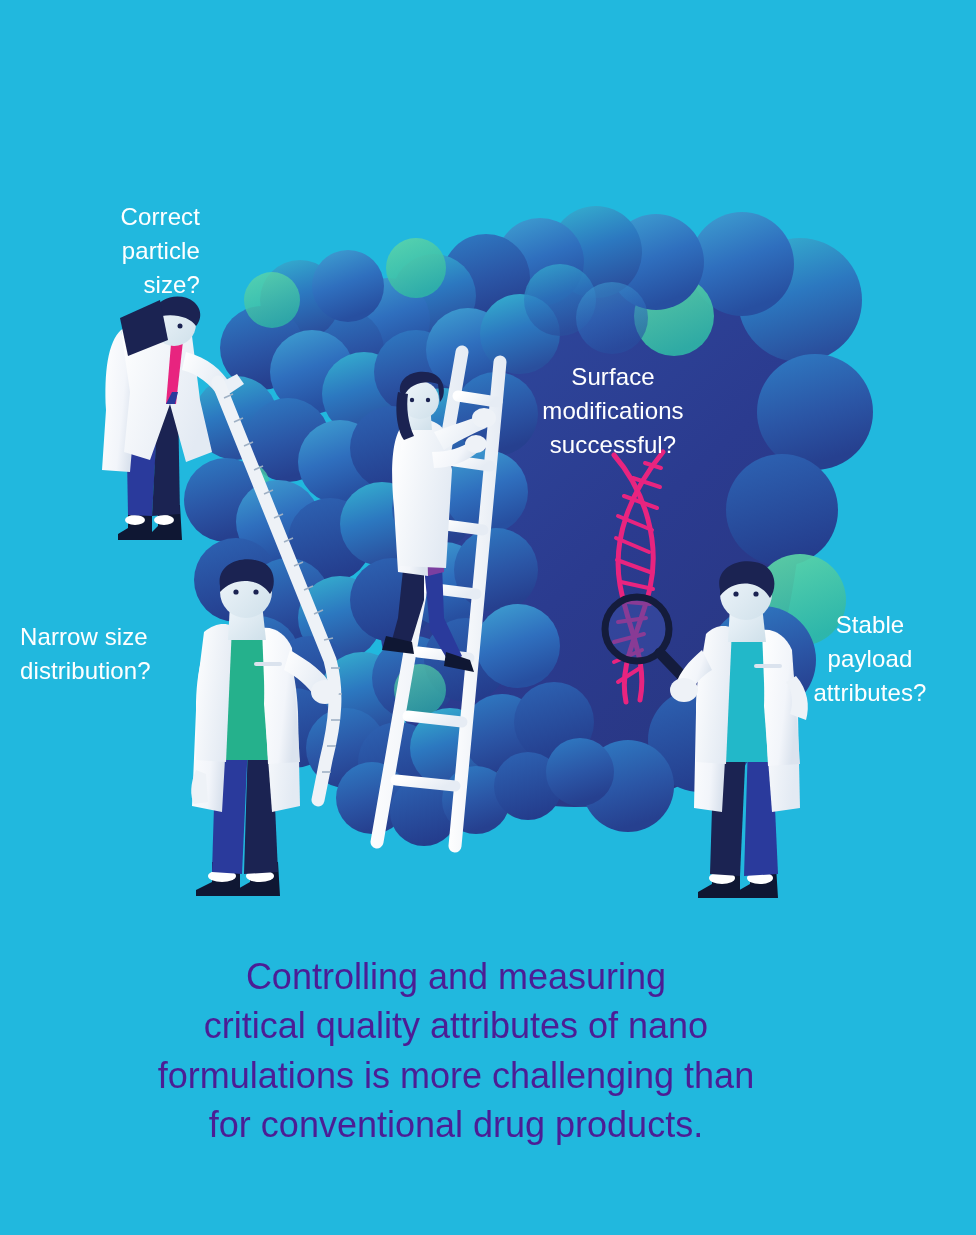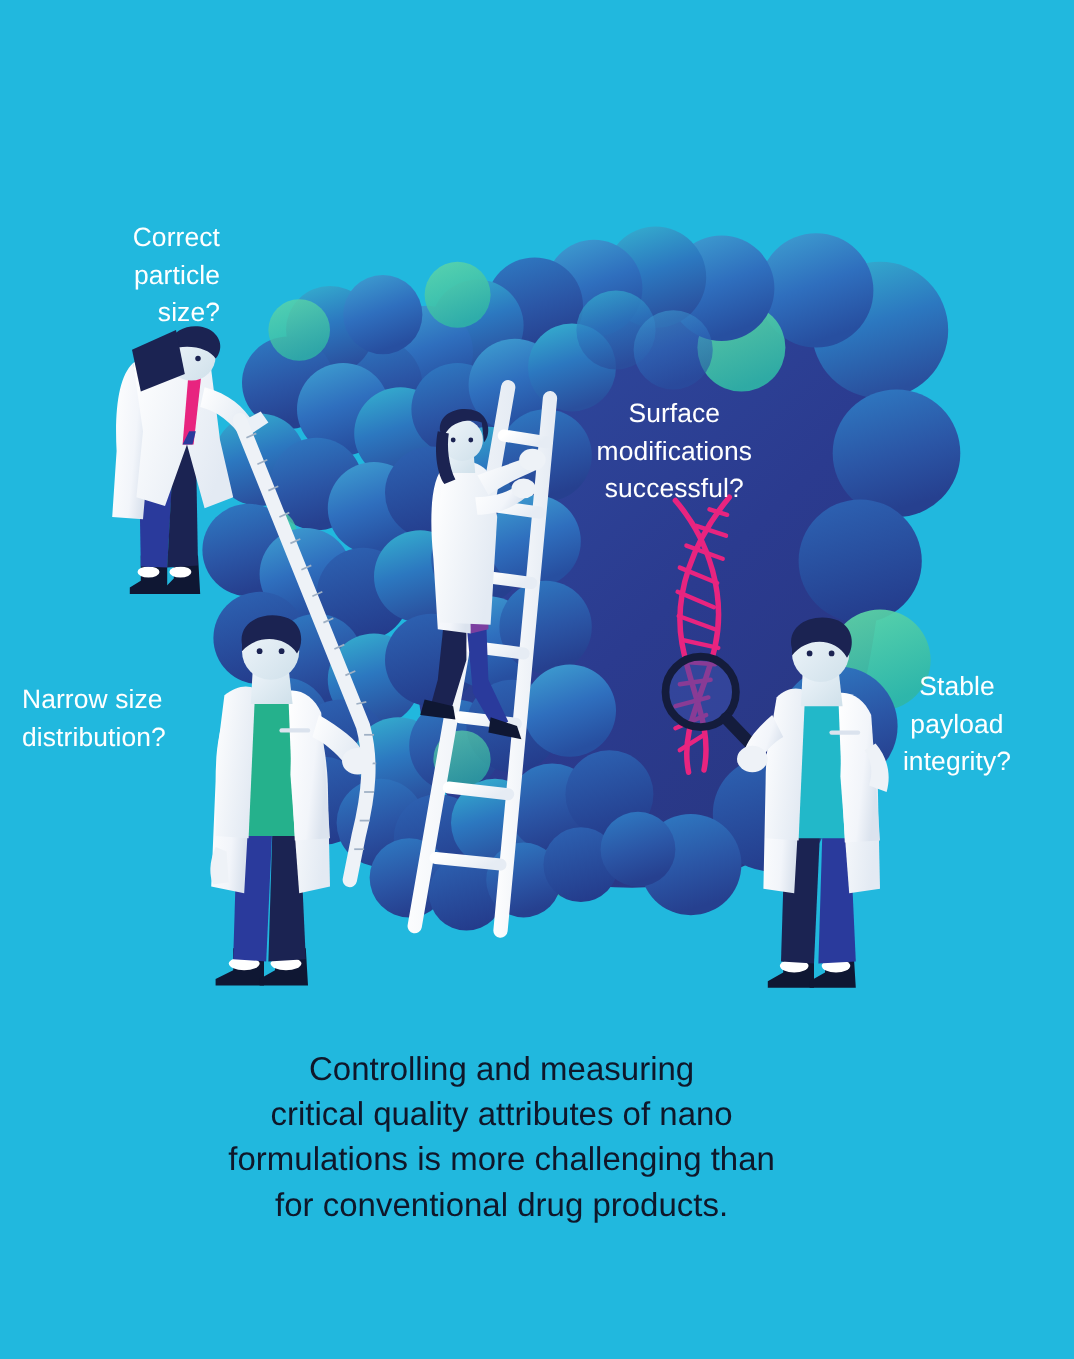--- a/index.html
+++ b/index.html
@@ -27,22 +27,22 @@
   #label-surface-mod{left:513px;top:335px;width:200px;text-align:center;margin-top:25px;}
   #label-narrow-dist{left:20px;top:620px;width:180px;text-align:left;}
   #label-payload{left:795px;top:608px;width:150px;text-align:center;}
 
   #caption{
     position:absolute;
     left:50%;transform:translateX(-50%);
     top:952px;
     width:900px;
     text-align:center;
-    color:#0f172a;
-    font-size:30px;
+    color:#4c1d95;
+    font-size:36px;
     line-height:1.37;
     font-weight:400;
     white-space:pre-line;
     font-family:"Liberation Sans", sans-serif;
   }
 </style>
 </head>
 <body style="background: rgb(33, 184, 222);">
 
 <div id="stage">
@@ -339,20 +339,20 @@
 
   <div class="label" id="label-surface-mod">Surface
 modifications
 successful?</div>
 
   <div class="label" id="label-narrow-dist">Narrow size
 distribution?</div>
 
   <div class="label" id="label-payload">Stable
 payload
-integrity?</div>
+attributes?</div>
 
   <div id="caption">Controlling and measuring
 critical quality attributes of nano
 formulations is more challenging than
 for conventional drug products.</div>
 
 </div>
 
 </body></html>

